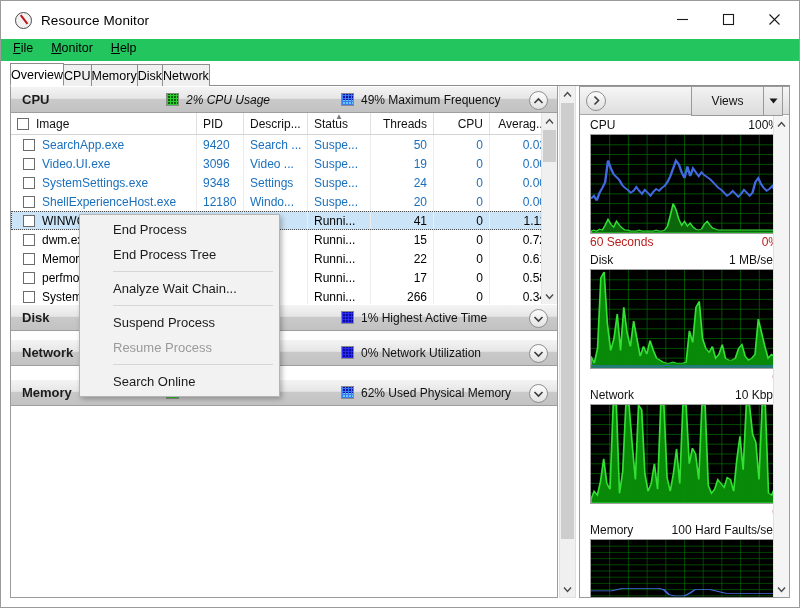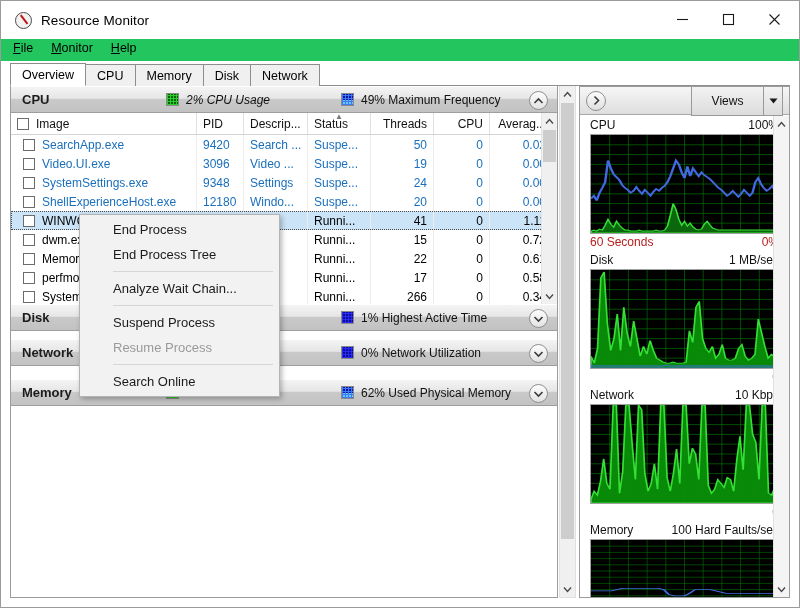--- a/index.html
+++ b/index.html
@@ -56,21 +56,21 @@
   }
   .menu-item u { text-decoration: underline; }
 
   
   #tabstrip {
     position: absolute; left: 9px; top: 62px; right: 9px; height: 23px;
     border-bottom: 1px solid #8d8d8d;
     display: flex; align-items: flex-end;
   }
   .tab {
-    height: 22px; padding: 0 11px;
+    height: 22px; padding: 0 0;
     font-size: 12.5px; color: #000;
     display: flex; align-items: center;
     background: #f0f0f0;
     border: 1px solid #8d8d8d;
     border-bottom: none;
     margin-right: -1px;
     position: relative; top: 1px;
   }
   .tab.active {
     background: #ffffff; height: 23px;

